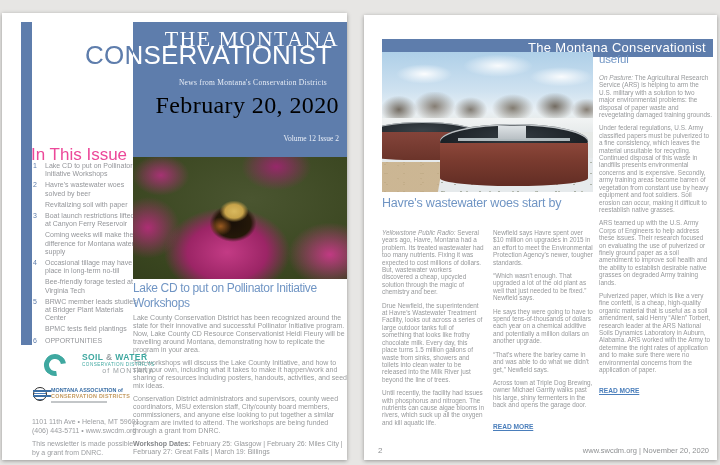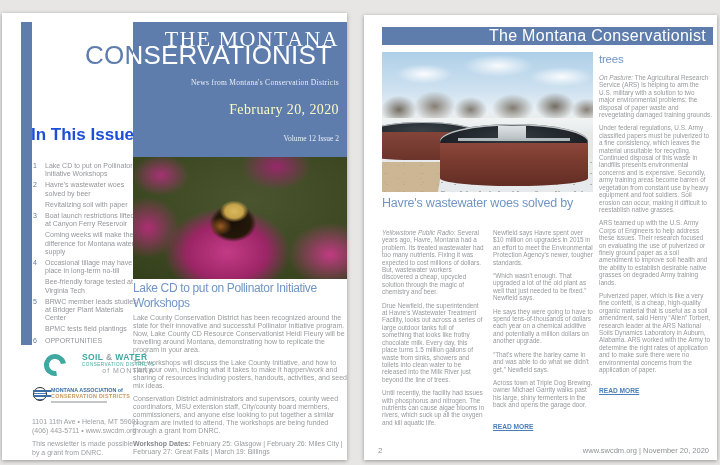--- a/index.html
+++ b/index.html
@@ -12,26 +12,26 @@
   .page-right { left:364px; top:15px; width:353px; height:445px; }
 
   
   .mast-bar { position:absolute; left:19px; top:9px; width:11px; height:323px; background:#5e7dac; }
   .mast-box { position:absolute; left:131px; top:9px; width:214px; height:135px; background:#5e7dac;font-family:Liberation Serif, serif; }
   .mast-t1  { position:absolute; top:4px; right:8px; color:#fff; font-size:22px; letter-spacing:1.4px; white-space:nowrap; }
   .mast-t2  { position:absolute; left:83px; top:27px; width:268px; height:32px; font-size:26px; letter-spacing:0.2px; }
   .mast-t2 span { position:absolute; left:0; top:0; white-space:nowrap; }
   .t2-blue  { color:#5e7dac; clip-path:inset(-4px calc(100% - 48px) -4px 0); }
   .t2-white { color:#ffffff; clip-path:inset(-4px 0 -4px 48px); }
-  .mast-sub { position:absolute; top:56px; right:8px; font-size:7.5px; color:#e9eef7; letter-spacing:0.3px; white-space:nowrap; }
-  .mast-date{ position:absolute; top:80px; right:8px; font-size:14px; color:#fef9c3; letter-spacing:0.4px; white-space:nowrap; }
+  .mast-sub { position:absolute; top:56px; right:20px; font-size:7.5px; color:#e9eef7; letter-spacing:0.3px; white-space:nowrap; }
+  .mast-date{ position:absolute; top:70px; right:8px; font-size:24px; color:#000000; letter-spacing:0.4px; white-space:nowrap; }
   .mast-vol { position:absolute; top:112px; right:8px; font-size:7.5px; color:#e9eef7; }
 
   
-  .toc-head { position:absolute; left:29px; top:112px; font-size:17px; color:#1d4ed8;font-weight:bold; }
+  .toc-head { position:absolute; left:29px; top:132px; font-size:17px; color:#ec4899; }
   .toc-list { position:absolute; left:31px; top:149px; width:105px; }
   .toc-item { display:flex; margin-bottom:3px; }
   .toc-num  { flex:none; width:12px; color:#5e7dac; font-size:7px; line-height:8.2px; }
   .toc-text { color:#94969a; font-size:7px; line-height:8.2px; }
 
   
   .photo-bee { position:absolute; left:131px; top:144px; width:214px; height:122px; overflow:hidden;
     background:
       radial-gradient(42px 30px at 13% 15%, #a63273 0%, rgba(140,35,90,0) 68%),
       radial-gradient(50px 34px at 67% 8%,  #97286a 0%, rgba(130,30,85,0) 70%),
@@ -73,22 +73,22 @@
   .macd-txt { margin-left:4px; position:relative; }
   .macd-rule { position:absolute; left:-18px; top:3px; width:18px; height:1.5px; background:#3a6ea5; }
   .macd-rule2{ top:8px; }
   .macd-l1 { font-size:5.4px; color:#3a6ea5; font-weight:bold; white-space:nowrap; }
   .macd-l2 { font-size:5.4px; color:#c49a5f; font-weight:bold; letter-spacing:0.3px; white-space:nowrap; }
   .macd-line { width:56px; height:2px; background:#c3c6c8; margin-top:2px; }
   .addr { position:absolute; left:30px; top:404px; width:110px; font-size:7px; line-height:9px; color:#9b9da0; }
   .note { position:absolute; left:30px; top:426px; width:110px; font-size:7px; line-height:9px; color:#9b9da0; }
 
   
-  .rp-bar { position:absolute; left:18px; top:12px; width:331px; height:18px; background:#5e7dac;
-    color:#fff; font-size:16px; line-height:18px; text-align:right; padding-right:7px;
+  .rp-bar { position:absolute; left:18px; top:24px; width:331px; height:18px; background:#5e7dac;
+    color:#fff; font-size:13px; line-height:18px; text-align:right; padding-right:7px;
     box-sizing:border-box; letter-spacing:0.3px; }
 
   .photo-plant { position:absolute; left:18px; top:37px; width:211px; height:140px; overflow:hidden;
     background:linear-gradient(180deg,#aecfe8 0%, #cfe2f0 28%, #e9f0f5 42%, #e6e9e6 52%, #e2e6e9 100%); }
   .pp-clouds { position:absolute; left:0; top:0; width:100%; height:55px;
     background:
       radial-gradient(40px 14px at 20% 40%, rgba(255,255,255,.95), transparent 70%),
       radial-gradient(50px 16px at 55% 25%, rgba(255,255,255,.9),  transparent 70%),
       radial-gradient(45px 14px at 85% 45%, rgba(255,255,255,.9),  transparent 70%); }
   .pp-trees { position:absolute; left:0; top:40px; width:100%; height:32px;
@@ -262,33 +262,33 @@
       <div class="pp-tank-big">
         <div class="tk-top"></div>
         <div class="tk-wall"></div>
         <div class="tk-arm"></div>
         <div class="tk-mech"></div>
       </div>
     </div>
 
     <div class="col3">
       <div class="art-head-col3">
-        <span>trees</span>
+        <span>useful</span>
       </div>
       <div>
           <p><span class="p-lead" data-style="italic">On Pasture:</span><span> The Agricultural Research Service (ARS) is helping to arm the U.S. military with a solution to two major environmental problems: the disposal of paper waste and revegetating damaged training grounds.</span></p>
           <p><span class="p-lead"></span><span>Under federal regulations, U.S. Army classified papers must be pulverized to a fine consistency, which leaves the material unsuitable for recycling. Continued disposal of this waste in landfills presents environmental concerns and is expensive. Secondly, army training areas become barren of vegetation from constant use by heavy equipment and foot soldiers. Soil erosion can occur, making it difficult to reestablish native grasses.</span></p>
           <p><span class="p-lead"></span><span>ARS teamed up with the U.S. Army Corps of Engineers to help address these issues. Their research focused on evaluating the use of pulverized or finely ground paper as a soil amendment to improve soil health and the ability to establish desirable native grasses on degraded Army training lands.</span></p>
           <p><span class="p-lead"></span><span>Pulverized paper, which is like a very fine confetti, is a cheap, high-quality organic material that is useful as a soil amendment, said Henry “Allen” Torbert, research leader at the ARS National Soils Dynamics Laboratory in Auburn, Alabama. ARS worked with the Army to determine the right rates of application and to make sure there were no environmental concerns from the application of paper.</span></p>
         </div>
       <span class="readmore">READ MORE</span>
     </div>
 
     <div class="art-head-havre">
-      <span>Havre's wastewater woes solved by</span>
+      <span>Havre's wastewater woes start by</span>
     </div>
     <div class="hav-cols">
       <div class="hav-col">
           <p><span class="p-lead" data-style="italic">Yellowstone Public Radio:</span><span> Several years ago, Havre, Montana had a problem. Its treated wastewater had too many nutrients. Fixing it was expected to cost millions of dollars. But, wastewater workers discovered a cheap, upcycled solution through the magic of chemistry and beer.</span></p>
           <p><span class="p-lead"></span><span>Drue Newfield, the superintendent at Havre's Wastewater Treatment Facility, looks out across a series of large outdoor tanks full of something that looks like frothy chocolate milk. Every day, this place turns 1.5 million gallons of waste from sinks, showers and toilets into clean water to be released into the Milk River just beyond the line of trees.</span></p>
           <p><span class="p-lead"></span><span>Until recently, the facility had issues with phosphorus and nitrogen. The nutrients can cause algae blooms in rivers, which suck up all the oxygen and kill aquatic life.</span></p>
         </div>
       <div class="hav-col">
         <div>
             <p><span class="p-lead"></span><span>Newfield says Havre spent over $10 million on upgrades in 2015 in an effort to meet the Environmental Protection Agency's newer, tougher standards.</span></p>

